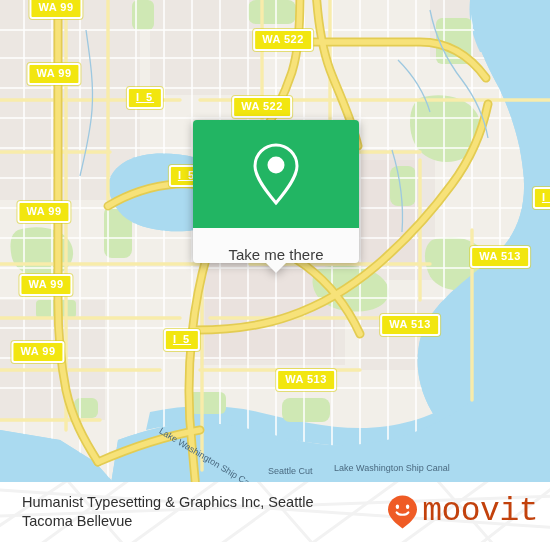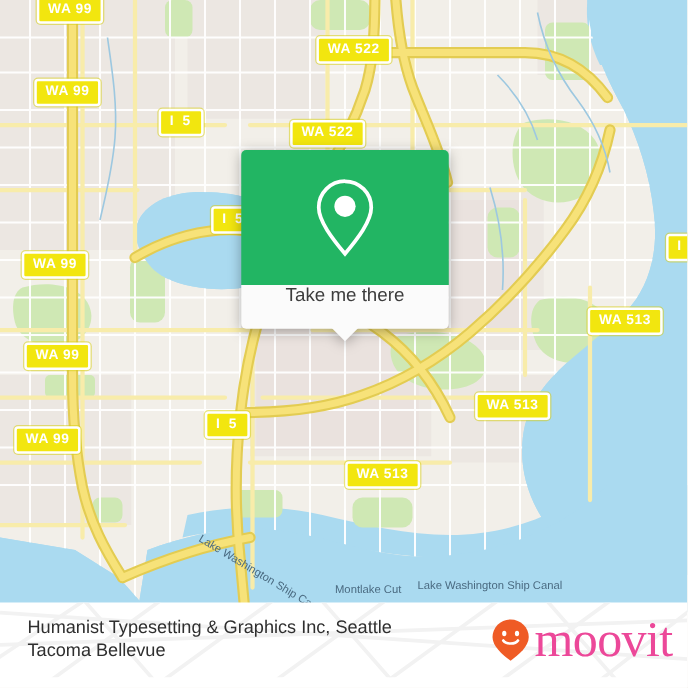--- a/index.html
+++ b/index.html
@@ -10,57 +10,57 @@
   #map{position:absolute;left:0;top:0;width:550px;height:490px;overflow:hidden;
        background:#f2efe9;padding-left:18px;}
   .svgmap{position:absolute;left:0;top:0;width:550px;height:490px;}
 
   
   .shield{position:absolute;transform:translate(-50%,-50%);
           background:#f2e60f;border:2px solid #ffffff;border-radius:3px;
           color:#ffffff;font-weight:bold;font-size:11px;line-height:13px;
           padding:2px 7px 3px 7px;white-space:nowrap;letter-spacing:.5px;
           box-shadow:0 0 0 1px rgba(215,205,20,.55);}
-  .shield.i  {letter-spacing:2px;}
+  .shield.i  {letter-spacing:2px;text-decoration:underline;}
 
   
   .wlabel{position:absolute;color:#4a6a80;font-size:9px;white-space:nowrap;
           transform-origin:0 50%;}
 
   
   #attrib{position:absolute;left:0;top:466px;width:212px;height:24px;
           background:rgba(255,255,255,.80);display:flex;align-items:center;}
   #attrib span{font-size:12.5px;color:#3b3b3b;padding-left:9px;}
 
   
   #card{position:absolute;left:193px;top:120px;width:166px;height:143px;
         border-radius:4px;overflow:visible;
         filter:drop-shadow(0 2px 5px rgba(0,0,0,.32));}
   #card-green{position:absolute;left:0;top:0;width:166px;height:108px;
         background:#22b563;border-radius:4px 4px 0 0;
         display:flex;align-items:center;justify-content:center;}
   #card-white{position:absolute;left:0;top:108px;width:166px;height:35px;
         background:#fbfbfb;border-radius:0 0 4px 4px;
-        display:flex;align-items:flex-start;justify-content:center;}
+        display:flex;align-items:flex-end;justify-content:center;}
   #card-white span{font-size:15px;color:#3c3c3c;}
   #card-tail{position:absolute;left:50%;top:142px;margin-left:-11px;
         width:0;height:0;border-left:11px solid transparent;
         border-right:11px solid transparent;border-top:11px solid #fbfbfb;}
 
   
   #footer{position:absolute;left:0;top:482px;width:550px;height:60px;
           background:#ffffff;overflow:hidden;}
   #footer-watermark{position:absolute;left:0;top:0;width:550px;height:60px;opacity:1;}
   #footer-text{position:absolute;left:22px;top:0;height:60px;width:360px;
           display:flex;flex-direction:column;justify-content:center;}
   #footer-text span{font-size:14.5px;line-height:19px;color:#2f2f2f;}
   #logo{position:absolute;right:12px;top:0;height:60px;display:flex;align-items:center;}
   #logo-mark{width:31px;height:34px;margin-right:4px;}
-  #logo-word{font-size:40px;line-height:33px;color:#ec4899;
-             font-family:Liberation Serif, serif;font-weight:500;letter-spacing:-.5px;
+  #logo-word{font-size:33px;line-height:33px;color:#c2410c;
+             font-family:Liberation Mono, monospace;font-weight:500;letter-spacing:-.5px;
              position:relative;top:-1px;}
 </style>
 </head>
 <body>
 
 <div id="app">
 
   <div id="map">
 
     <svg class="svgmap" viewBox="0 0 550 490">
@@ -224,21 +224,21 @@
         <div class="shield" style="left: 46px; top: 285px;">WA 99</div>
         <div class="shield" style="left: 500px; top: 257px;">WA 513</div>
         <div class="shield" style="left: 410px; top: 325px;">WA 513</div>
         <div class="shield i" style="left: 182px; top: 340px;">I 5</div>
         <div class="shield" style="left: 38px; top: 352px;">WA 99</div>
         <div class="shield" style="left: 306px; top: 380px;">WA 513</div>
       </div>
 
     <div id="wlabels">
         <div class="wlabel" style="left: 160px; top: 425px; transform: rotate(31deg);">Lake Washington Ship Canal</div>
-        <div class="wlabel" style="left: 268px; top: 466px; transform: rotate(0deg);">Montlake Cut</div>
+        <div class="wlabel" style="left: 268px; top: 466px; transform: rotate(0deg);">Seattle Cut</div>
         <div class="wlabel" style="left: 334px; top: 463px; transform: rotate(0deg);">Lake Washington Ship Canal</div>
       </div>
 
     <div id="card">
       <div id="card-green">
         <svg width="56" height="66" viewBox="0 0 56 66">
           <path d="M28,4 C39.6,4 49,13.4 49,25 C49,36 38,50 28,62
                    C18,50 7,36 7,25 C7,13.4 16.4,4 28,4 Z" fill="none" stroke="#ffffff" stroke-width="3"></path>
           <circle cx="28" cy="24" r="8.5" fill="#ffffff"></circle>
         </svg>

